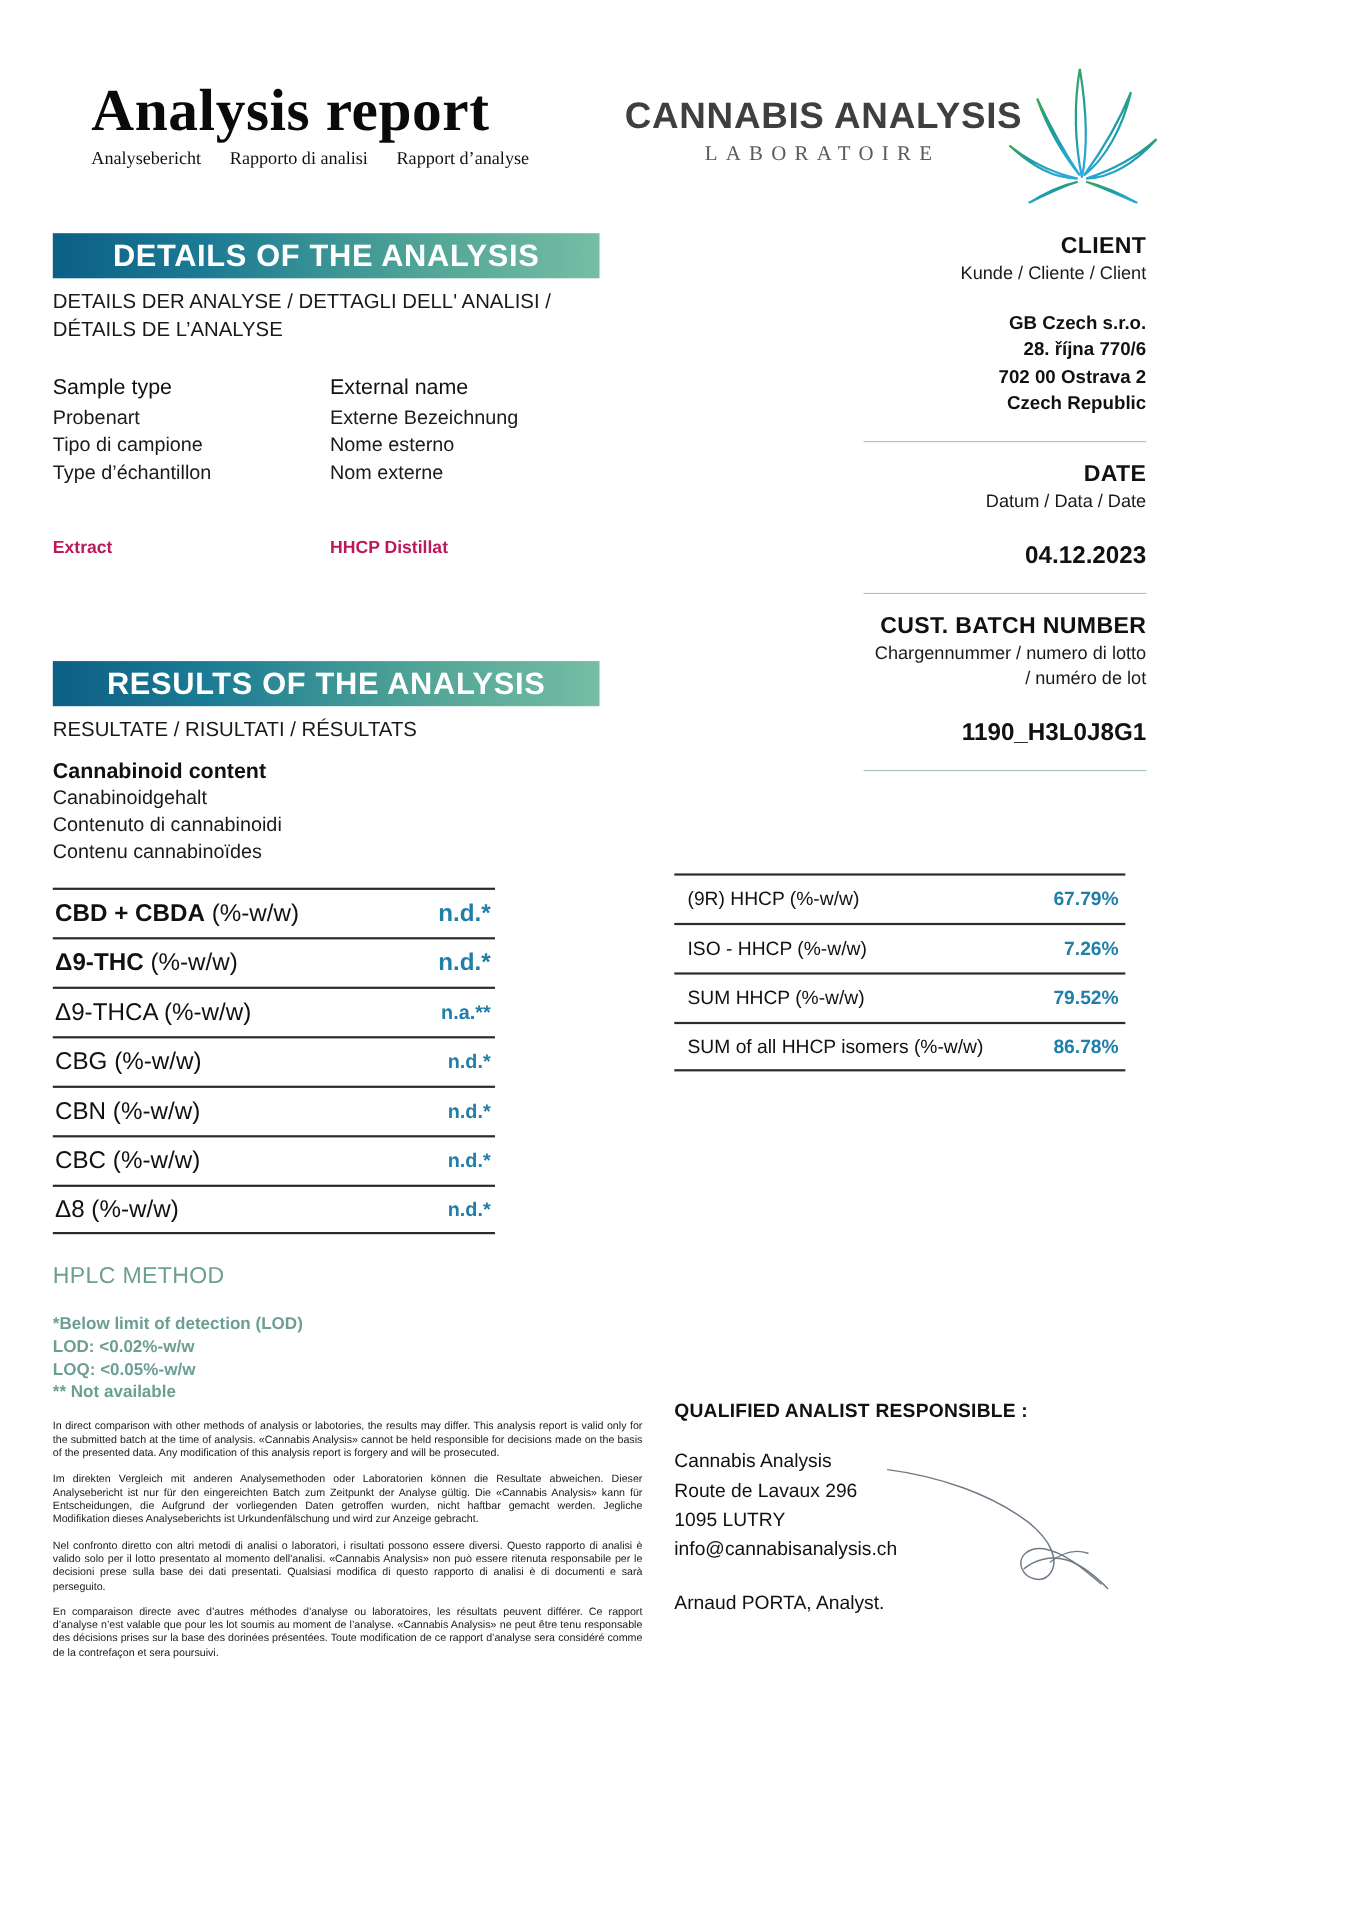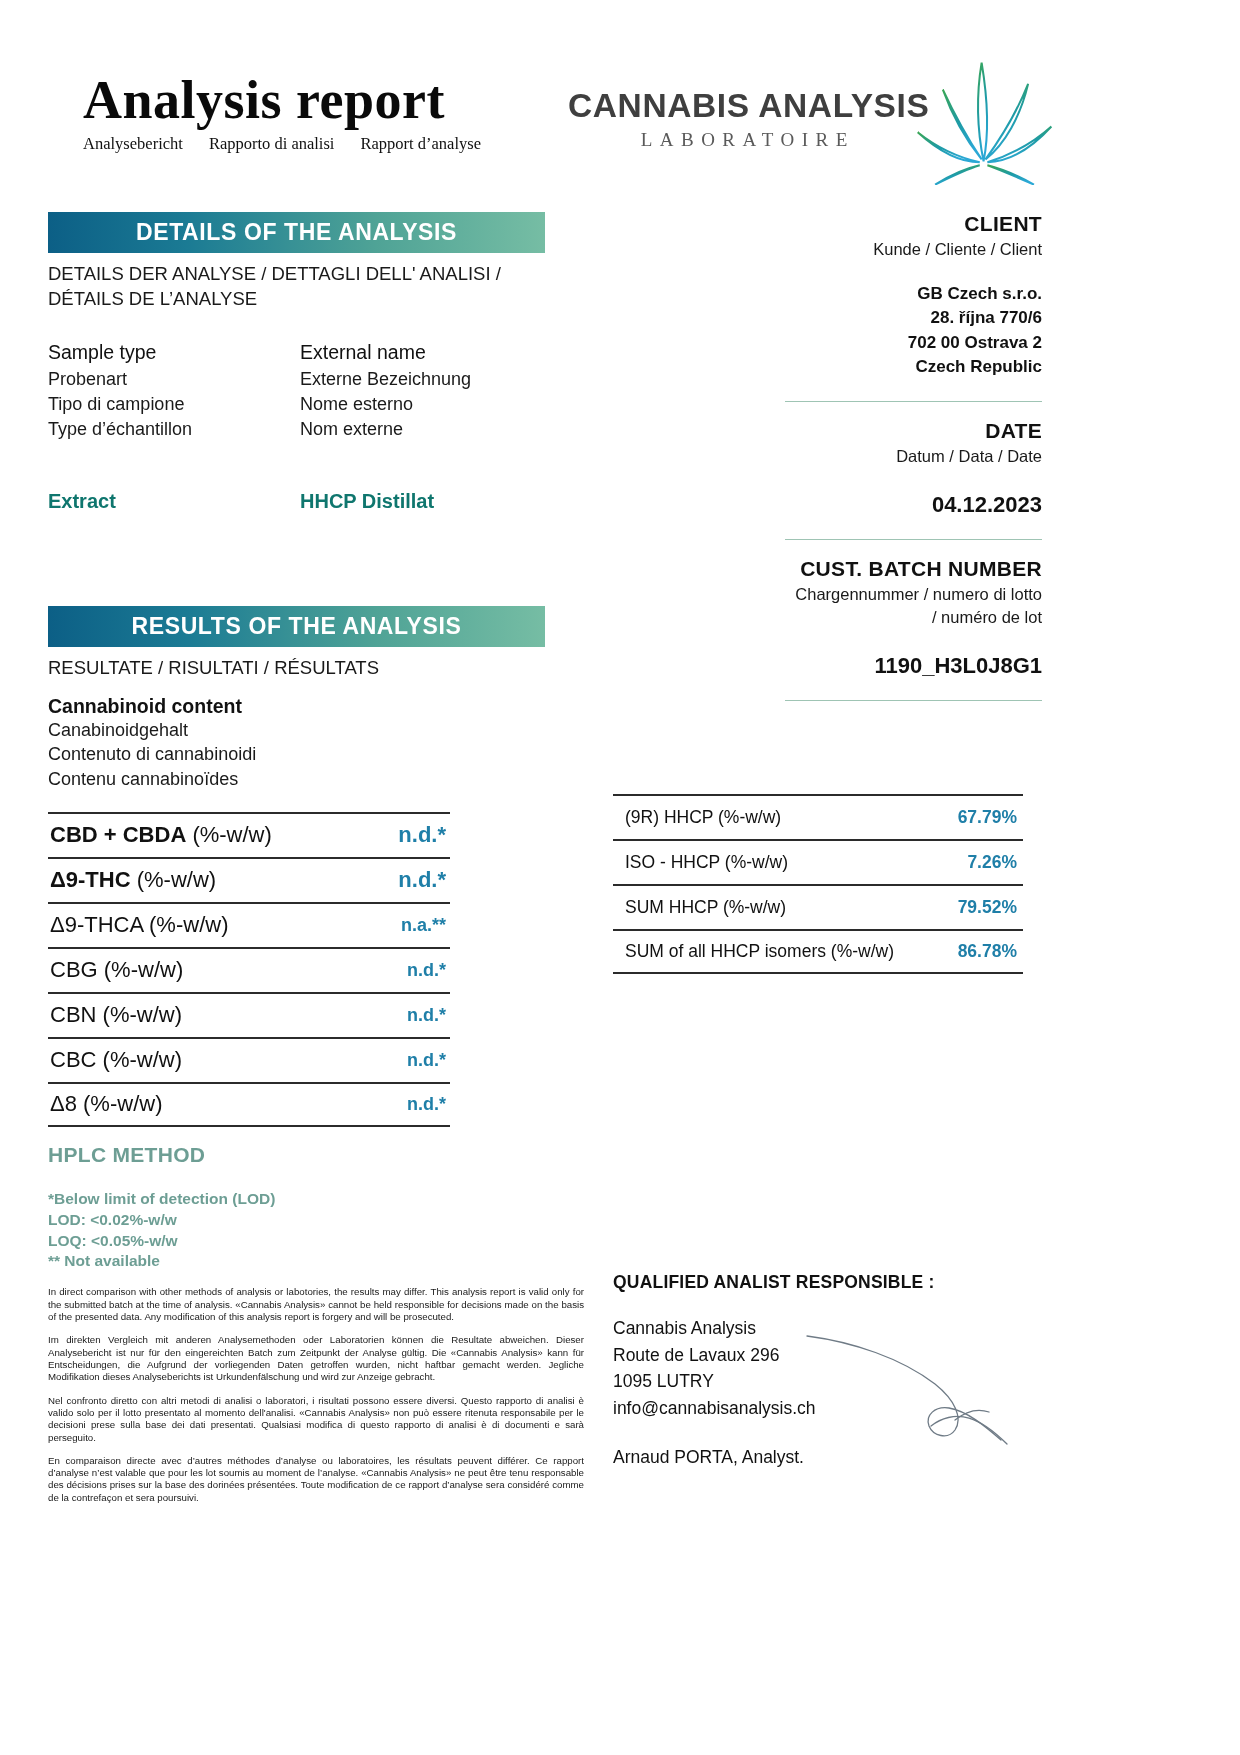--- a/index.html
+++ b/index.html
@@ -49,21 +49,21 @@
     padding-right: 2px;
   }
   .leaf-logo { position: absolute; left: 893px; top: 22px; width: 155px; height: 148px; }
 
   
   .banner {
     width: 497px;
     height: 41px;
     background: linear-gradient(90deg, #0c5f86 0%, #1b7b94 28%, #4fa396 66%, #76bda4 100%);
     color: #ffffff;
-    font-size: 23px;
+    font-size: 28px;
     font-weight: bold;
     letter-spacing: 0.6px;
     display: flex;
     align-items: center;
     justify-content: center;
   }
   .banner-sub {
     font-size: 18.5px;
     color: #1a1a1a;
     line-height: 1.33;
@@ -79,23 +79,23 @@
   }
   .sample-col { width: 252px; }
   .sample-head {
     font-size: 19.5px;
     font-weight: normal;
     color: #111;
     margin-bottom: 3px;
   }
   .sample-line { font-size: 18px; color: #1a1a1a; line-height: 1.37; }
   .sample-value {
-    font-size: 20px;
-    font-weight: bold;
-    color: #0f766e;
+    font-size: 16px;
+    font-weight: bold;
+    color: #be185d;
     margin-top: 49px;
   }
 
   
   .results-wrap { margin-top: 93px; }
   .cann-head {
     font-size: 19.5px;
     font-weight: bold;
     color: #111;
     margin-top: 14px;
@@ -118,23 +118,23 @@
   .res-val {
     font-size: 18px;
     font-weight: bold;
     color: #1f7fa8;
     white-space: nowrap;
   }
   .res-val.big { font-size: 22px; }
 
   .hplc {
     font-size: 21px;
-    font-weight: bold;
+    font-weight: normal;
     color: #6d9e94;
-    margin-top: 16px;
+    margin-top: 26px;
     letter-spacing: 0.3px;
   }
   .notes { margin-top: 22px; }
   .note {
     font-size: 15.5px;
     font-weight: bold;
     color: #6d9e94;
     line-height: 1.35;
   }
 

